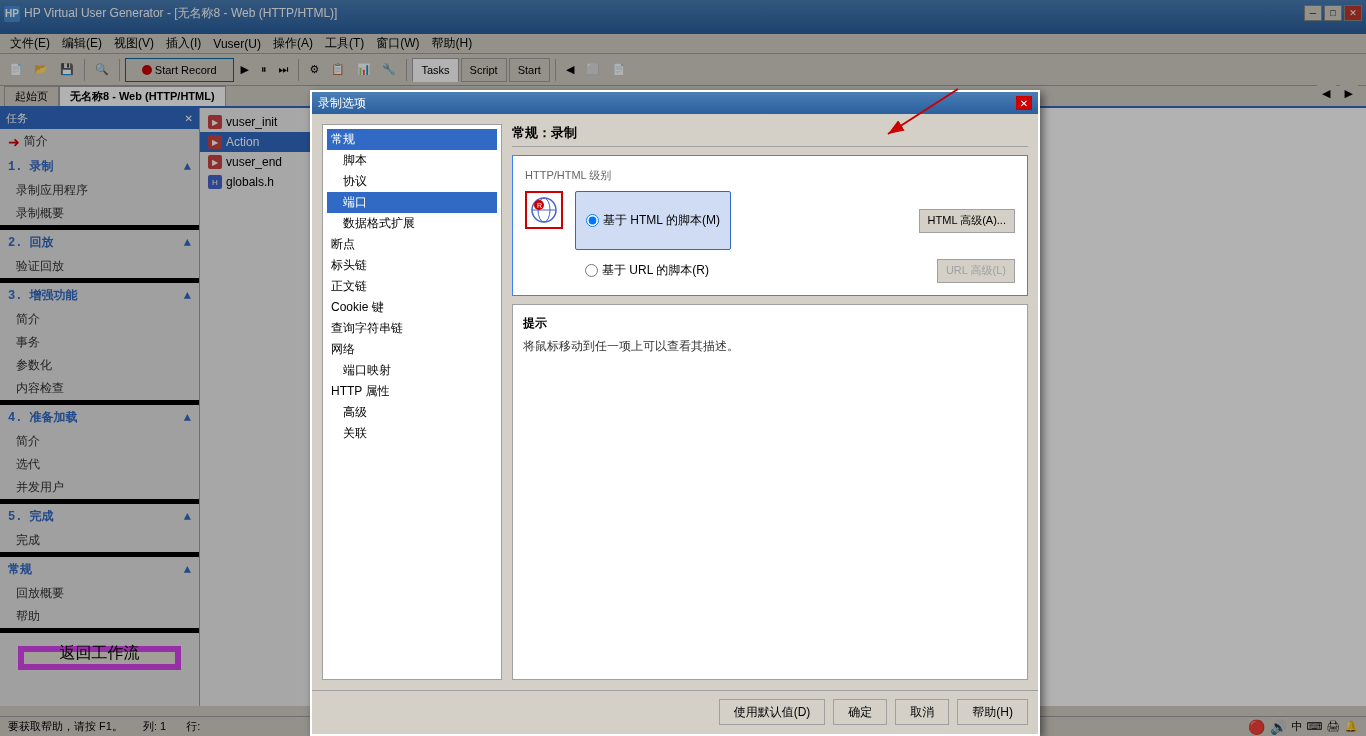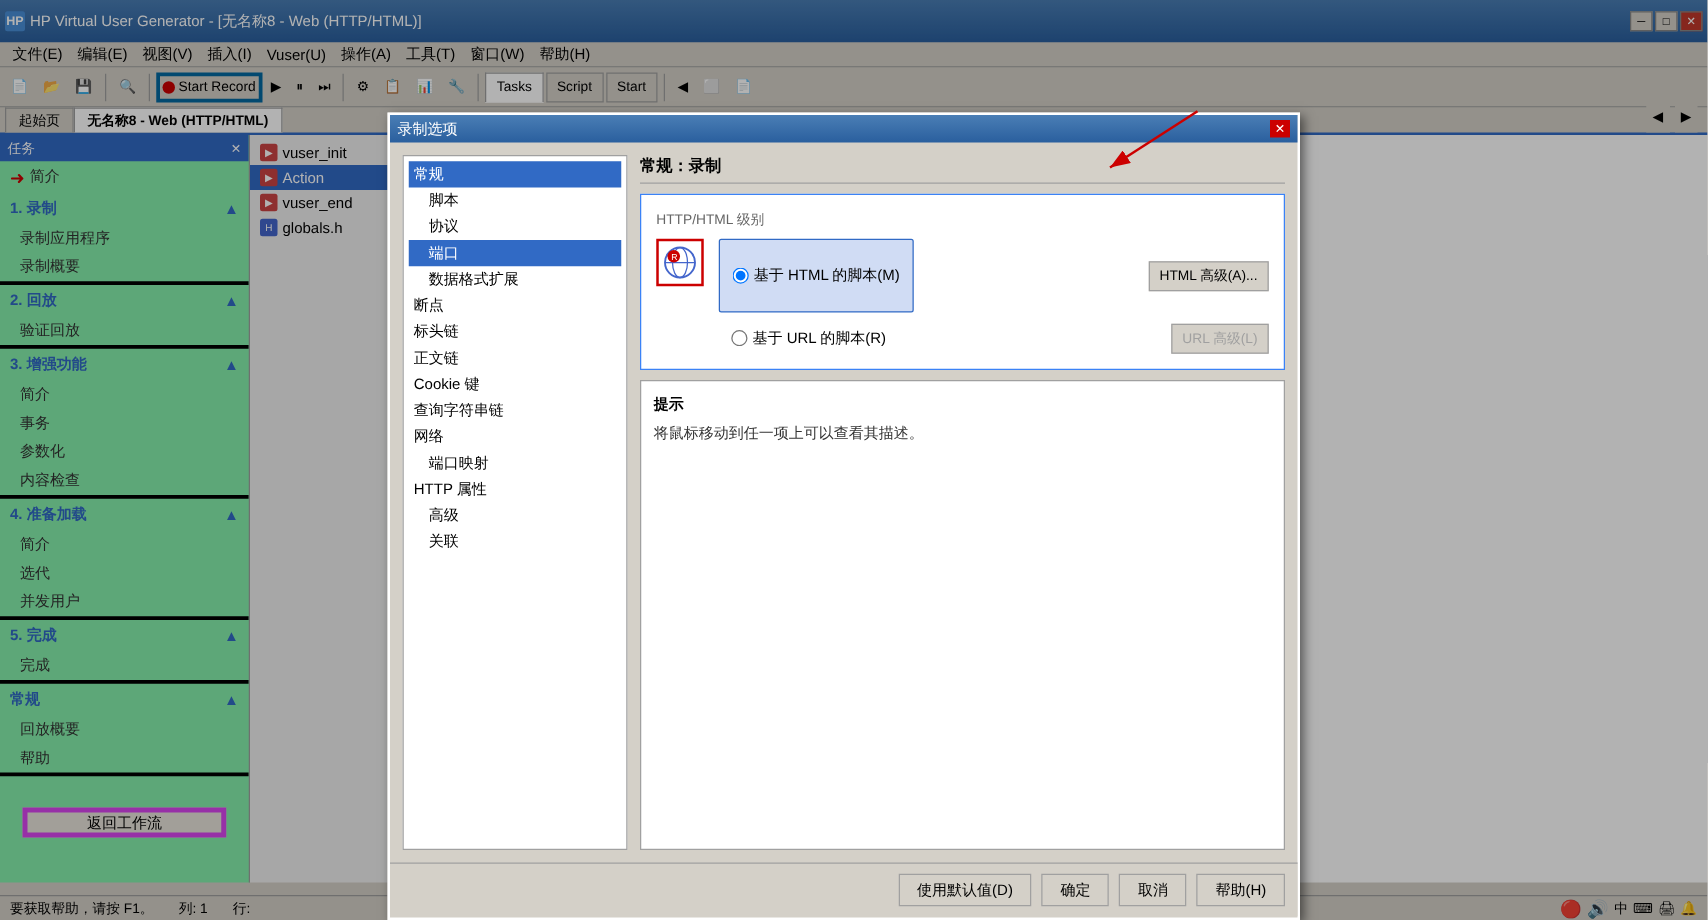--- a/index.html
+++ b/index.html
@@ -12,23 +12,23 @@
       overflow: hidden;
       position: relative;
     }
 
     
     .title-bar {
       background: linear-gradient(to bottom, #4a7eb5, #2a5f9e);
       color: white;
       height: 34px;
       display: flex;
-      align-items: center;
+      align-items: flex-start;
       justify-content: space-between;
-      padding: 16px 4px;
+      padding: 5px 4px;
       user-select: none;
     }
     .title-bar-left {
       display: flex;
       align-items: center;
       gap: 4px;
     }
     .title-bar-icon {
       width: 16px;
       height: 16px;
@@ -101,23 +101,23 @@
       font-size: 11px;
     }
     .toolbar-separator {
       width: 1px;
       height: 22px;
       background: #a0a0a0;
       margin: 0 3px;
     }
     .start-record-btn {
       background: #d4d0c8;
-      border: 3px solid #0369a1;
+      border: 1px solid #0369a1;
       height: 24px;
-      padding: 0 2px;
+      padding: 0 16px;
       display: flex;
       align-items: center;
       gap: 3px;
       cursor: pointer;
       font-size: 11px;
     }
     .red-dot {
       width: 10px;
       height: 10px;
       background: #cc0000;
@@ -166,40 +166,41 @@
     
     .main-content {
       display: flex;
       height: calc(736px - 22px - 20px - 32px - 22px - 22px - 20px);
       position: relative;
     }
 
     
     .sidebar {
       width: 200px;
-      background: #86efac;
+      background: #e5e5e5;
       border-right: 1px solid #a0a0a0;
       overflow-y: auto;
       position: relative;
     }
     .sidebar-header {
       background: #316ac5;
       color: white;
       padding: 3px 6px;
       font-size: 11px;
       display: flex;
       justify-content: space-between;
       align-items: center;
     }
     .sidebar-close {
       cursor: pointer;
       font-size: 10px;
     }
     .sidebar-section {
-      border-bottom: 3px solid #000000;
+      border-bottom: 5px solid #000000;
+      font-family: Liberation Mono, monospace;
     }
     .sidebar-section-header {
       padding: 4px 8px;
       font-size: 12px;
       color: #316ac5;
       font-weight: bold;
       display: flex;
       justify-content: space-between;
       align-items: center;
       cursor: pointer;
@@ -272,26 +273,26 @@
     }
 
     
     .return-btn {
       position: absolute;
       bottom: 28px;
       left: 10px;
       right: 10px;
       height: 24px;
       background: #e8e4dc;
-      border: 4px solid #d946ef;
-      cursor: pointer;
-      display: flex;
-      align-items: flex-start;
+      border: 6px solid #d946ef;
+      cursor: pointer;
+      display: flex;
+      align-items: flex-end;
       justify-content: center;
-      font-size: 12px;
+      font-size: 16px;
     }
 
     
     .modal-overlay {
       position: absolute;
       top: 0; left: 0; right: 0; bottom: 0;
       background: rgba(0,0,0,0.3);
       display: flex;
       align-items: center;
       justify-content: center;

